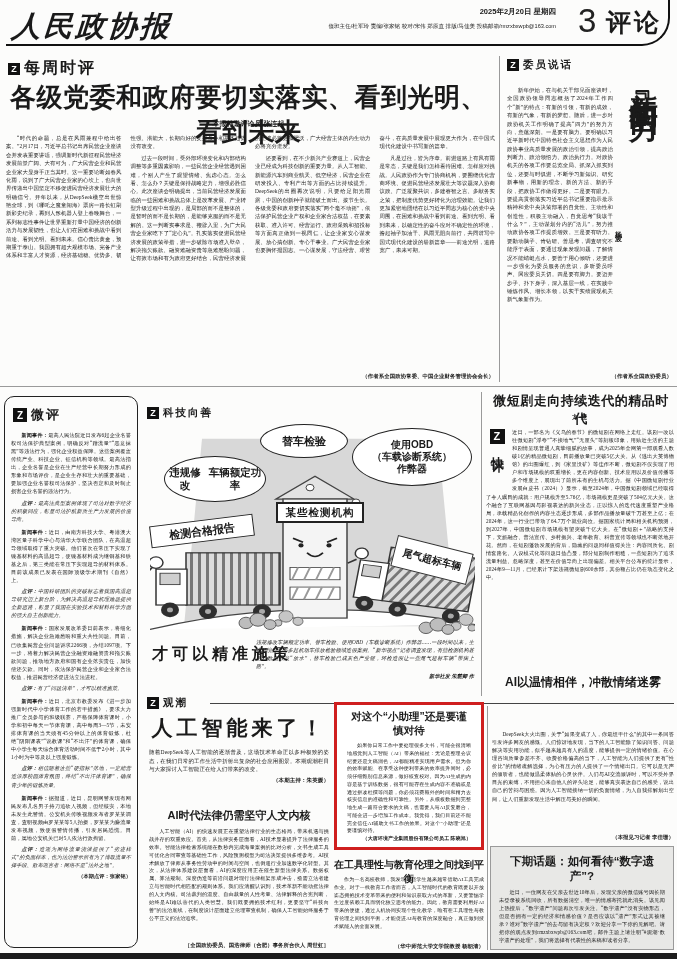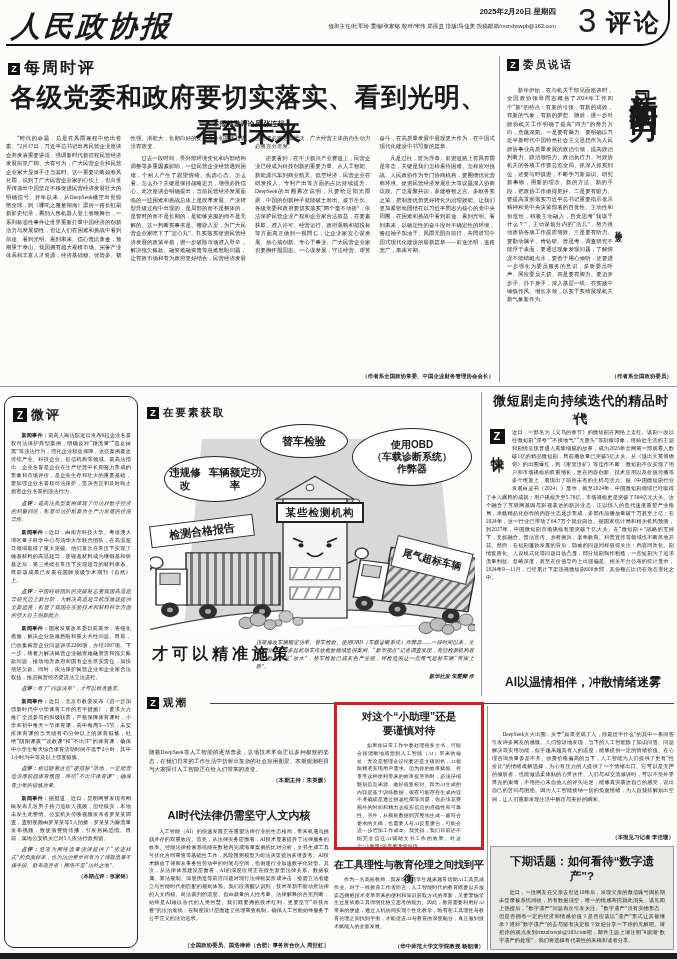--- a/index.html
+++ b/index.html
@@ -82,21 +82,21 @@
       <p class="np" style="margin-top:5px;"><b>新闻事件：</b><span>近日，北京市教委发布《进一步加强新时代中小学体育工作的若干措施》，要求大力推广全员参与的班级联赛，严格保障体育课时，小学和初中每天一节体育课，高中每周3—5节，未安排体育课的当天须有45分钟以上的体育锻炼，杜绝“阴阳课表”“说教课”和“不出汗”的体育课，确保中小学生每天综合体育活动时间不低于2小时，其中1小时为中等及以上强度锻炼。</span></p>
       <p class="np cmt"><b>点评：</b><span>相信随着这些“硬指标”落地，一定能营造浓厚校园体育氛围，终结“不出汗体育课”，确保青少年的锻炼质量。</span></p>
       <p class="np" style="margin-top:5px;"><b>新闻事件：</b><span>据报道，近日，昆明网警发现有网民发布几名男子持刀追砍人视频，但经核实，本地未发生此警情。公安机关传唤视频发布者罗某某调查，查明视频由罗某某等5人拍摄，罗某某为赚流量发布视频，致使假警情传播，引发居民恐慌。目前，属地公安机关已对5人依法行政拘留。</span></p>
       <p class="np cmt"><b>点评：</b><span>造谣为网络流量浇灌提供了“劣迹样式”的负面样本，也为法治警示所有为了博取流量不择手段、散布谣言者：网络不是“法外之地”。</span></p>
       <div class="byline-right">（本期点评：张家铭）</div>
     </div>
   </div>
 
   <div class="abs tag" style="left:147px;top:406px;">
     <span class="tagbox" style="width:12px;height:12px;font-size:9px;">Z</span>
-    <span class="taglabel" style="font-size:10.5px;">在要素获取</span>
+    <span class="taglabel" style="font-size:10.5px;">科技向善</span>
   </div>
 
   <div class="abs" style="left:150px;top:424px;width:325px;height:212px;">
     <svg width="325" height="212" viewBox="0 0 325 260" preserveAspectRatio="none">
       <defs>
         <pattern id="vs" width="8" height="8" patternUnits="userSpaceOnUse">
             <rect width="8" height="8" fill="#dcdcdc"></rect>
             <rect x="0" width="3" height="8" fill="#777"></rect>
           </pattern>
         <pattern id="ds" width="8" height="8" patternUnits="userSpaceOnUse" patternTransform="rotate(30)">
@@ -194,30 +194,31 @@
     </span>
     <span style="text-indent:2em;display:inline;">近日，一部名为《义乌的春节》的微短剧在网络上走红。该剧一改以往微短剧“浮夸”“不接地气”“无厘头”等刻板印象，用贴近生活的主题和剧情呈现普通人真挚细腻的故事，成为2025年全网第一部观看人数破1亿的精品微短剧，目前播放量已突破5亿大关。从《逃出大英博物馆》的出圈爆红，到《家里没矿》等佳作不断，微短剧不仅实现了用户和市场规模的双重增长，更在内容创新、技术应用以及价值传播等多个维度上，展现出了前所未有的生机与活力。据《中国微短剧行业发展白皮书（2024）》显示，截至2024年，中国微短剧领域已经取得了令人瞩目的成就：用户规模升至5.76亿，市场规模更是突破了504亿元大关。这个融合了互联网基因与影视表达的新兴业态，正以惊人的迭代速度重塑产业格局，承载精品化创作的内容生态逐步形成，多部作品播放量破千万甚至上亿；在2024年，这一行业已带动了64.7万个就业岗位。据国家统计局和相关机构预测，到2027年，中国微短剧市场规模有望突破千亿大关。在“微短剧＋”战略的支持下，文旅融合、普法宣传、乡村振兴、老年教育、科普宣传等领域也不断落地开花。然而，在短剧蓬勃发展的背后，隐藏的问题同样值得关注：内容同质化、剧情套路化、人设模式化等问题日益凸显，部分短剧制作粗糙，一些短剧为了追求流量利益、忽略深度，甚至在价值导向上出现偏差。相关平台公布的统计显示，2024年9—11月，已经累计下架违规微短剧600余部，其份额占比仍在动态变化之中。</span>
   </div>
 
   <div class="abs tag" style="left:147px;top:696px;">
     <span class="tagbox" style="width:12px;height:12px;font-size:9px;">Z</span>
     <span class="taglabel" style="font-size:10.5px;">观潮</span>
   </div>
   <div class="abs hairline-h" style="left:210px;top:703px;width:464px;background:#444;"></div>
 
+  <div class="abs colhead" style="left:147px;top:714px;width:184px;font-size:21px;letter-spacing:4px;">人工智能来了！</div>
   <div class="abs tiny jt" style="left:149px;top:748px;width:180px;font-size:5.5px;">
     <span>随着DeepSeek等人工智能的逐渐普及，这场技术革命正以多种极致的姿态，在我们日常的工作生活中折射出复杂的社会应用图景。本期观潮栏目与大家探讨人工智能正在给人们带来的改变。</span>
     <div class="byline-right" style="margin-top:2px;">（本期主持：朱英媛）</div>
   </div>
 
   <div class="abs colhead" style="left:149px;top:808px;width:180px;font-size:11px;">AI时代法律仍需坚守人文内核</div>
   <div class="abs tiny jt" style="left:149px;top:828px;width:180px;height:112px;overflow:hidden;font-size:5.1px;text-indent:2em;">人工智能（AI）的快速发展正在重塑法律行业的生态格局，带来机遇与挑战并存的双重效应。首先，从法律实务层面看，AI技术显著提升了法律服务的效率。智能法律检索系统能在数秒内完成海量案例的比对分析，文书生成工具可优化合同审查等基础性工作，风险预测模型为司法决策提供多维参考。AI技术解放了律师从事务性劳动中的时间与空间，也倒逼行业加速数字化转型。其次，从法律体系建设层面看，AI的深度应用正在催生新型法律关系。数据权属、算法规制、深度伪造等前沿问题对现行法律框架形成冲击，亟需立法者建立与智能时代相匹配的规则体系。我们应清醒认识到，技术革新不能动摇法律的人文内核。司法裁判的温度、自由裁量的人性考量、法律解释的合宪判断，始终是AI难以替代的人类智慧。我们既要拥抱技术红利，更要坚守“科技向善”的法治底线，在制度设计层面建立伦理审查机制，确保人工智能始终服务于公平正义的法治追求。</div>
   <div class="abs tiny byline-right" style="left:149px;top:941px;width:180px;background:#fcfcfb;">［全国政协委员、国浩律师（合肥）事务所合伙人 周世虹］</div>
 
-  <div class="abs" style="left:334px;top:702px;width:150px;height:148px;border:3px solid #cf1f1f;box-sizing:border-box;padding:5px 20px;overflow:hidden;background:#fff;">
+  <div class="abs" style="left:334px;top:702px;width:150px;height:148px;border:3px solid #cf1f1f;box-sizing:border-box;padding:5px 10px;overflow:hidden;background:#fff;">
     <div class="colhead" style="font-size:10.5px;margin-bottom:4px;">对这个“小助理”还是要谨慎对待</div>
     <div class="tiny jt" style="font-size:5px;text-indent:2em;">如果你日常工作中要处理很多文书，可能会很清晰地感觉到人工智能（AI）带来的福祉：无论是整理会议纪要还是文稿润色，AI都能精准实现用户需求。但为你的效率赋能、在享受这种便利带来的效率提升同时，必须仔细甄别信息来源，做好核查校对。因为AI生成的内容是基于训练数据，很有可能存在生成内容不准确或是通过拼凑杜撰等问题，你必须花费额外的时间和精力去核实信息的准确性和可靠性。另外，从模板数据到完整地生成一篇符合要求的文稿，也需要人与AI反复磨合，可能会进一步增加工作成本。我觉得，我们目前还不能完全信任AI辅助文书工作的效果。对这个“小助理”还是要谨慎对待。</div>
     <div class="tiny byline-right" style="font-size:5px;">（大唐环境产业集团股份有限公司员工 陈晓旭）</div>
   </div>
 
   <div class="abs colhead" style="left:334px;top:858px;width:150px;font-size:10px;">在工具理性与教育伦理之间找到平衡</div>
   <div class="abs tiny jt" style="left:334px;top:876px;width:150px;height:64px;overflow:hidden;font-size:5px;text-indent:2em;">作为一名高校教师，我发现一些学生越来越常借助AI工具完成作业。对于一线教育工作者而言，人工智能时代的教育既要以开放姿态拥抱技术变革带来的便利和知识获取方式的革新，又要警惕学生过度依赖工具而弱化独立思考的能力。因此，教育需要利用好AI带来的便捷，通过人机协同实现个性化教学，唯有在工具理性与教育伦理之间找到平衡，才能促进AI与教育的深度融合，真正做到技术赋能人的全面发展。</div>
   <div class="abs tiny byline-right" style="left:334px;top:942px;width:150px;">（华中师范大学文学院教授 杨朝清）</div>
 
   <div class="abs hairline-v" style="left:487px;top:706px;height:244px;"></div>

